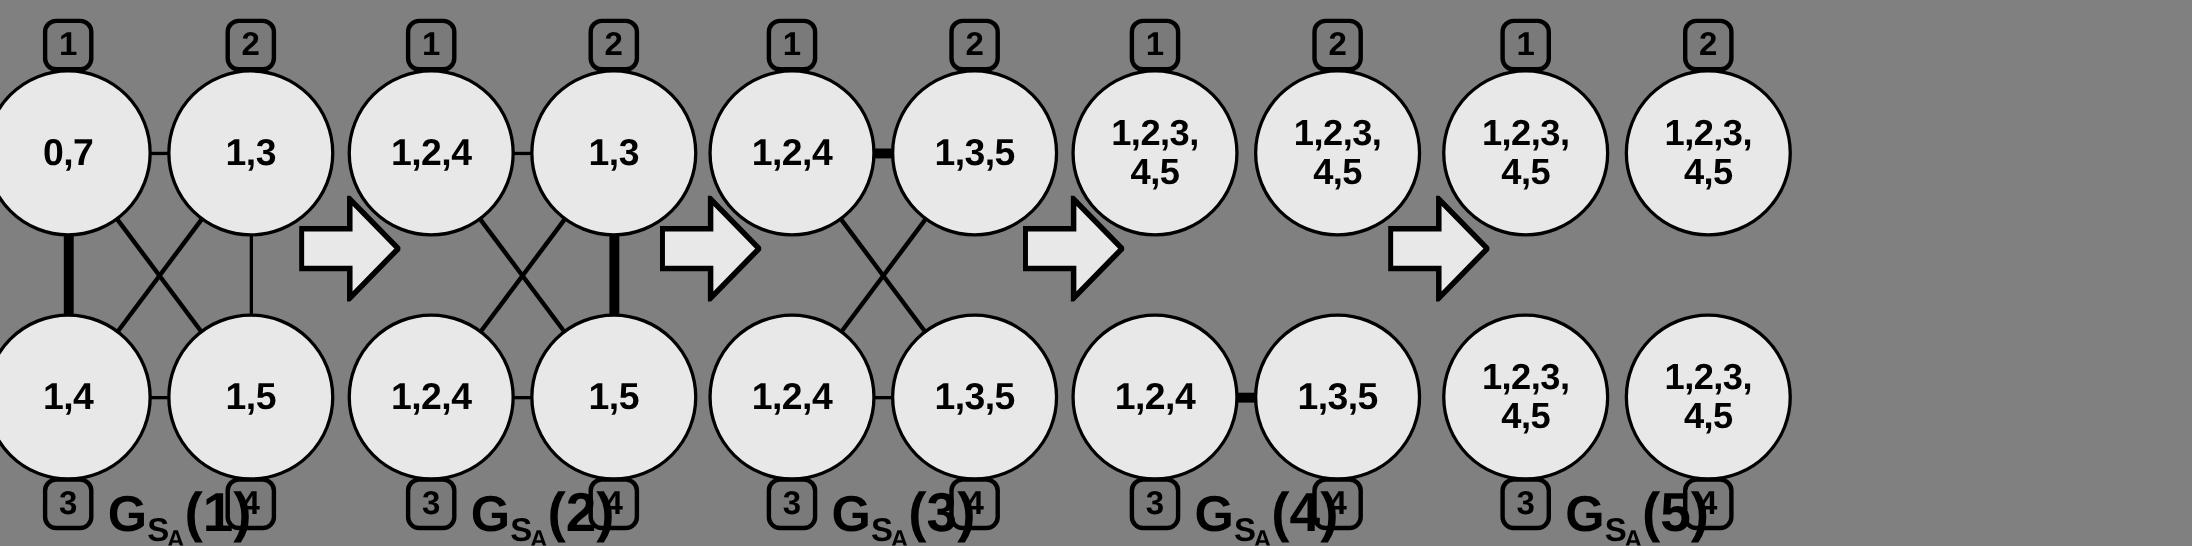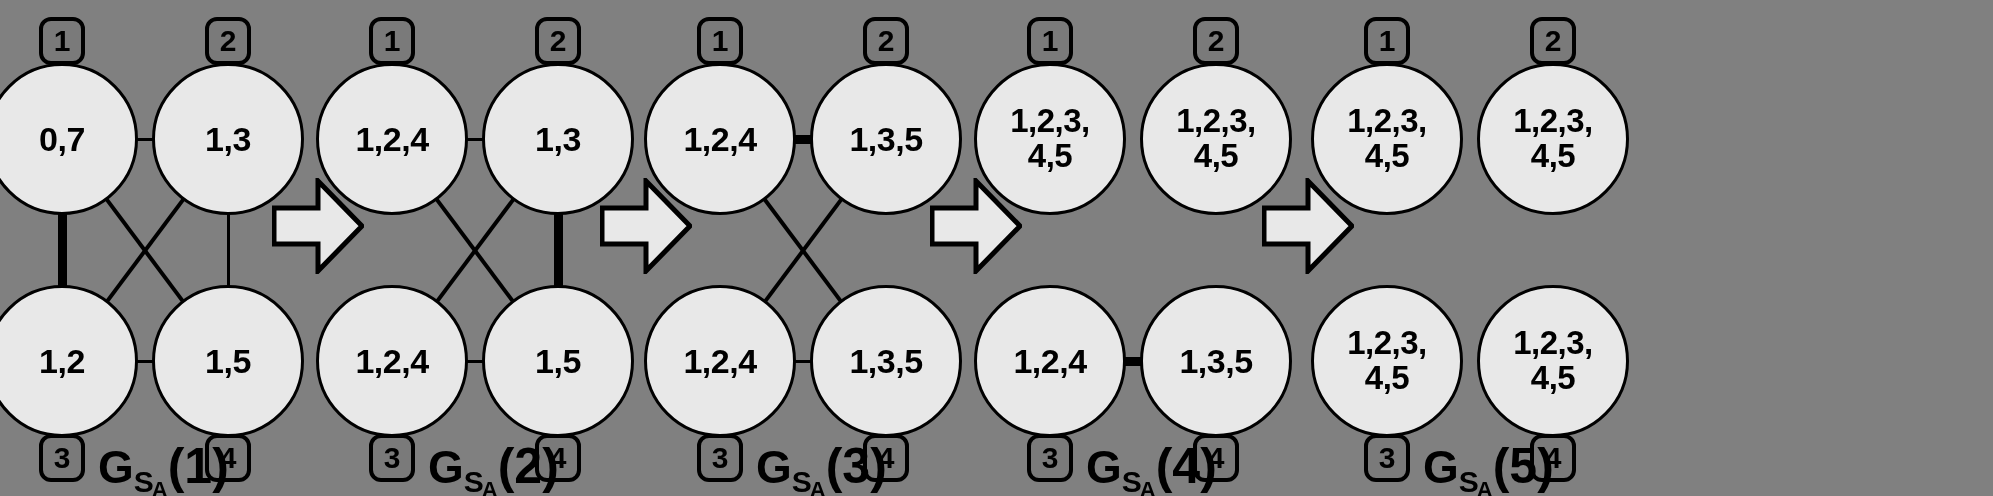--- a/index.html
+++ b/index.html
@@ -92,21 +92,21 @@
       <div class="badge" style="left: 205px; top: 434px;">
         <span>4</span>
       </div>
       <div class="node" style="left: -14px; top: 63px; width: 152px; height: 152px;">
         <div class="lbl">0,7</div>
       </div>
       <div class="node" style="left: 152px; top: 63px; width: 152px; height: 152px;">
         <div class="lbl">1,3</div>
       </div>
       <div class="node" style="left: -14px; top: 285px; width: 152px; height: 152px;">
-        <div class="lbl">1,2</div>
+        <div class="lbl">1,4</div>
       </div>
       <div class="node" style="left: 152px; top: 285px; width: 152px; height: 152px;">
         <div class="lbl">1,5</div>
       </div>
       <div class="caption" style="left: 98px; top: 441px;"><span>G</span><span class="sub1">S</span><span class="sub2">A</span><span class="paren">(1)</span></div>
     </div>
     <div class="panel" style="left: 330px;">
       <div class="edge h" style="left: 134px; width: 22px; top: 137.5px;"></div>
       <div class="edge v thick" style="top: 211px; height: 78px; left: 223.5px;"></div>
       <div class="edge h" style="left: 134px; width: 22px; top: 359.5px;"></div>

